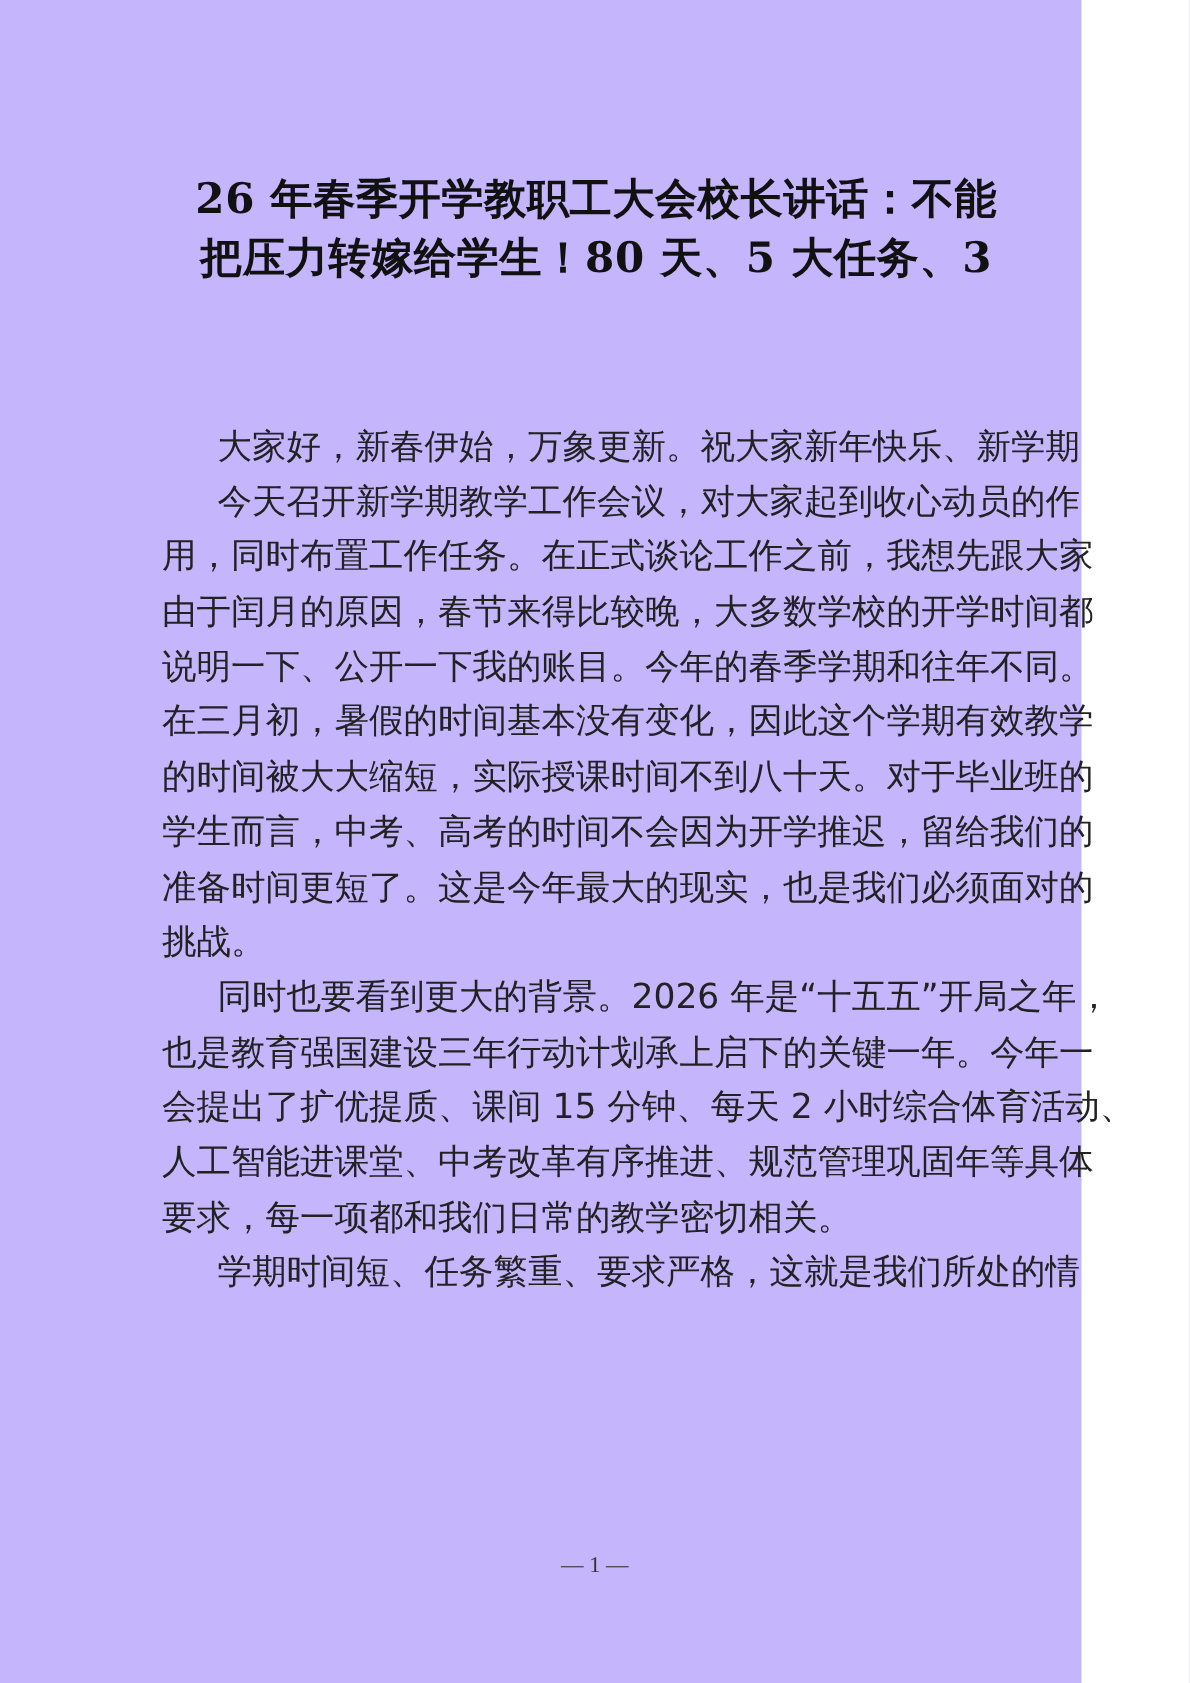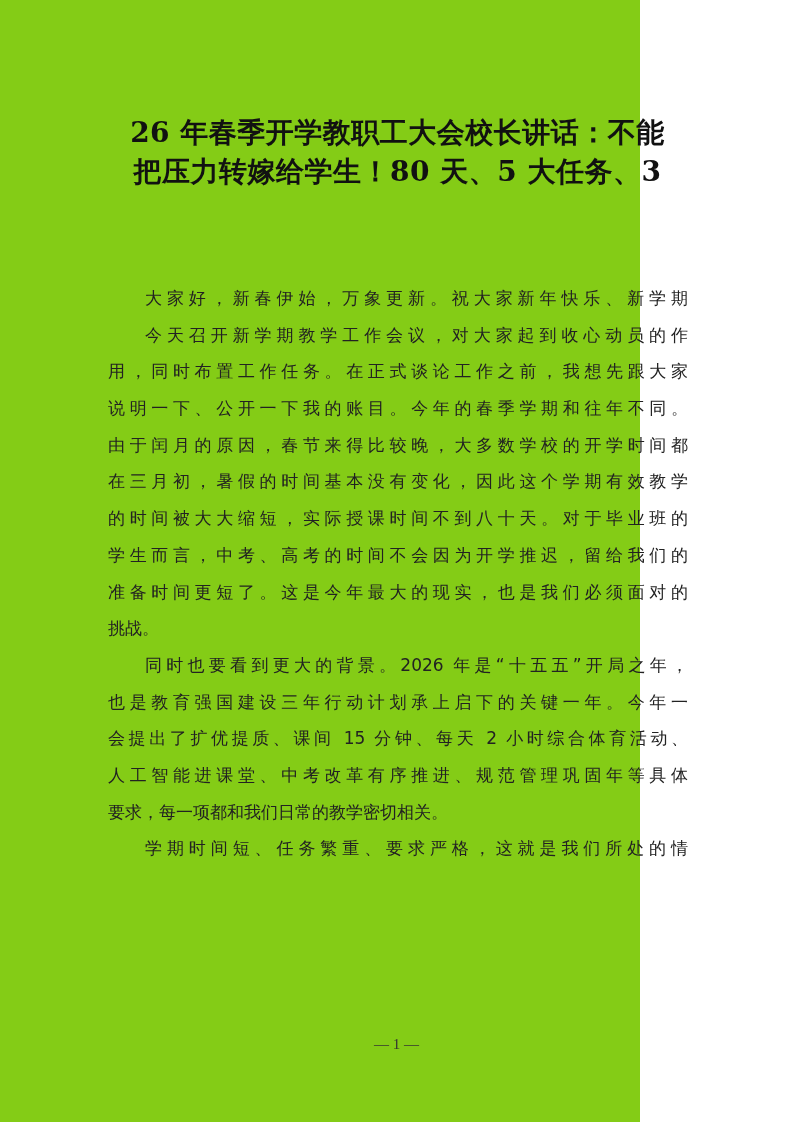--- a/index.html
+++ b/index.html
@@ -1,28 +1,28 @@
 <!DOCTYPE html>
 <html><head>
 <meta charset="utf-8">
 <style>
   html, body { margin: 0; padding: 0; background: #ffffff; }
   body { width: 793px; height: 1122px; position: relative; overflow: hidden; }
-  .page { position: absolute; left: 0; top: 0; width: 640px; height: 1122px; background: #84cc16; }
+  .page { position: absolute; left: 0; top: 0; width: 721px; height: 1122px; background: #c4b5fd; }
   .title {
     position: absolute; left: 100px; top: 113px; width: 595px;
     font-family: "DejaVu Serif", "Liberation Serif", serif;
     font-weight: bold; font-size: 28px; line-height: 39px;
     text-align: center; color: #111; letter-spacing: 0.5px;
   }
   .title span { display: block; }
   .body {
     position: absolute; left: 108px; top: 280px; width: 580px;
     font-family: "DejaVu Sans", "Liberation Sans", sans-serif;
-    font-size: 17px; line-height: 36.7px; color: #222;
+    font-size: 23px; line-height: 36.7px; color: #222;
   }
   .line { display: block; white-space: nowrap; text-align: justify; text-align-last: justify; height: 36.7px; }
   .line.last { text-align-last: left; }
   .line.indent { padding-left: 37px; }
   .footer {
     position: absolute; left: 0; width: 793px; top: 1036px; text-align: center;
     font-family: "Liberation Serif", "DejaVu Serif", serif; font-size: 15px; color: #333;
   }
 </style>
 </head>
@@ -34,22 +34,22 @@
     <span>把压力转嫁给学生！80 天、5 大任务、3</span>
   </div>
 
   <div class="body">
     <div>
       <span class="line indent">大家好，新春伊始，万象更新。祝大家新年快乐、新学期</span>
     </div>
     <div>
       <span class="line indent">今天召开新学期教学工作会议，对大家起到收心动员的作</span>
       <span class="line">用，同时布置工作任务。在正式谈论工作之前，我想先跟大家</span>
+      <span class="line">由于闰月的原因，春节来得比较晚，大多数学校的开学时间都</span>
       <span class="line">说明一下、公开一下我的账目。今年的春季学期和往年不同。</span>
-      <span class="line">由于闰月的原因，春节来得比较晚，大多数学校的开学时间都</span>
       <span class="line">在三月初，暑假的时间基本没有变化，因此这个学期有效教学</span>
       <span class="line">的时间被大大缩短，实际授课时间不到八十天。对于毕业班的</span>
       <span class="line">学生而言，中考、高考的时间不会因为开学推迟，留给我们的</span>
       <span class="line">准备时间更短了。这是今年最大的现实，也是我们必须面对的</span>
       <span class="line last">挑战。</span>
     </div>
     <div>
       <span class="line indent">同时也要看到更大的背景。2026 年是“十五五”开局之年，</span>
       <span class="line">也是教育强国建设三年行动计划承上启下的关键一年。今年一</span>
       <span class="line">会提出了扩优提质、课间 15 分钟、每天 2 小时综合体育活动、</span>

